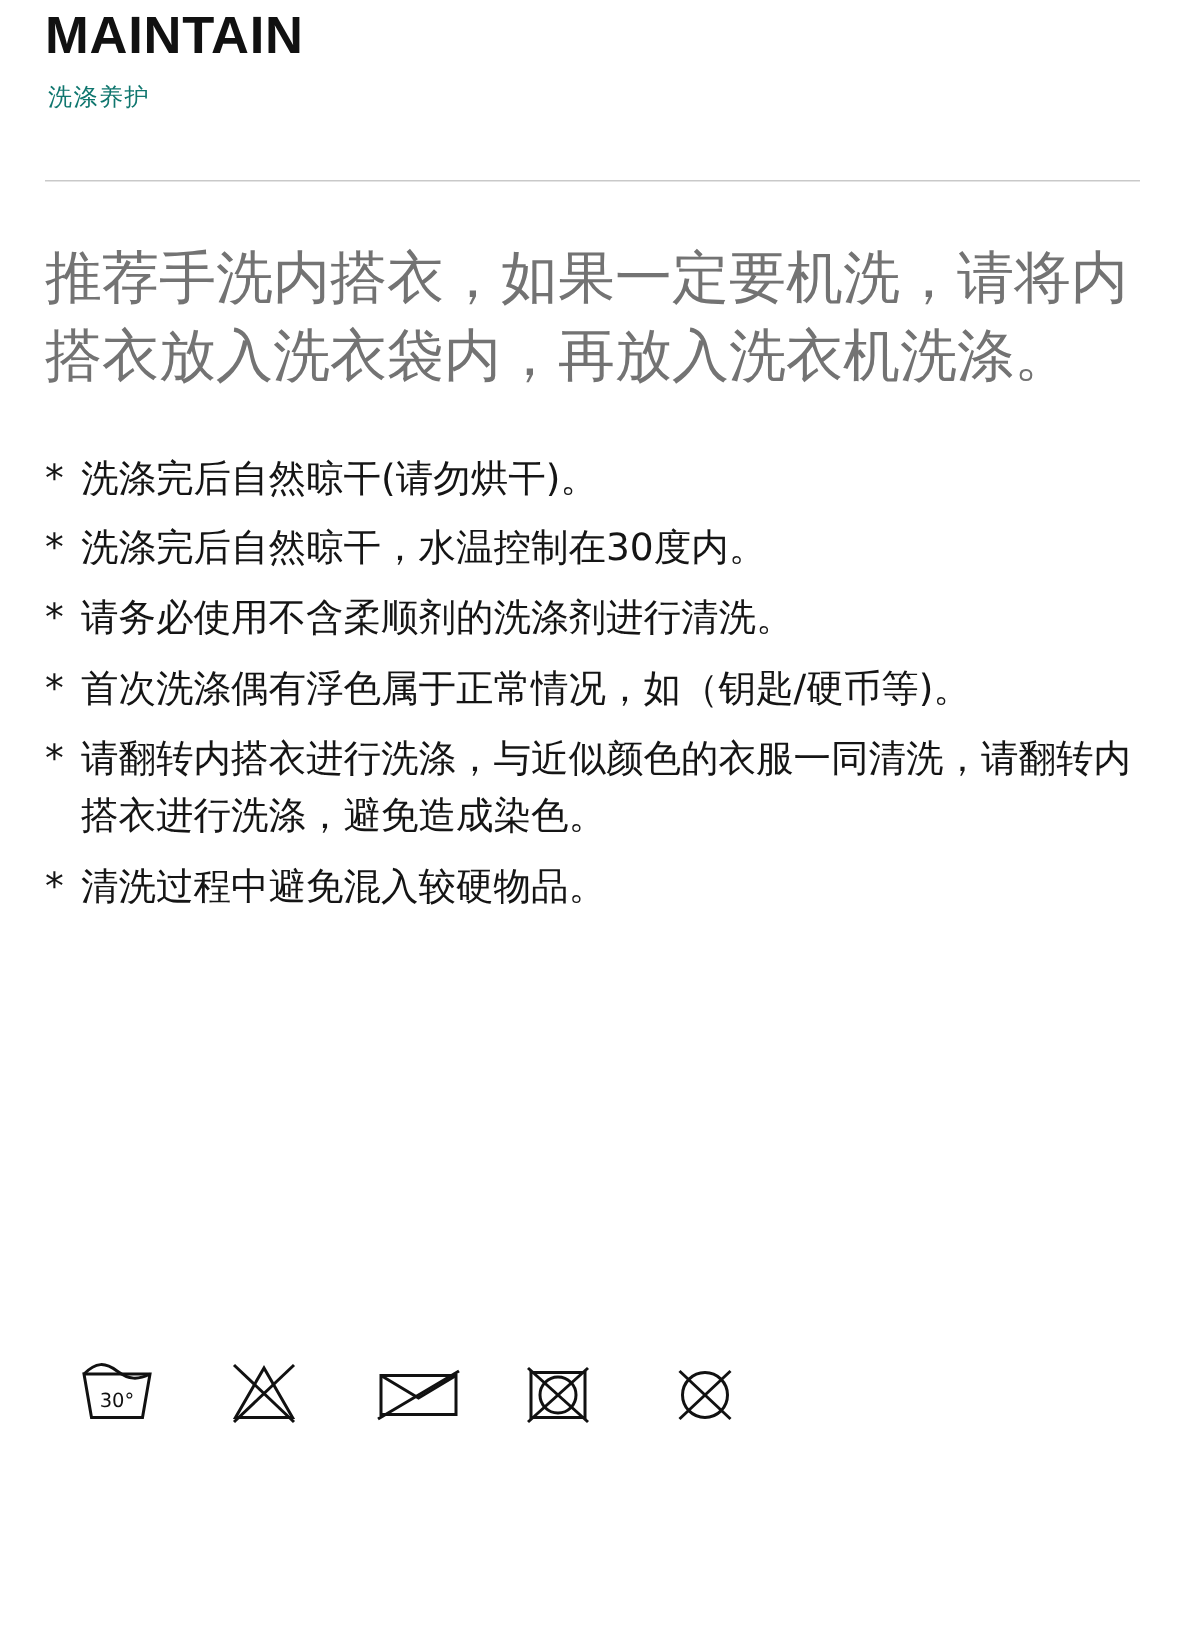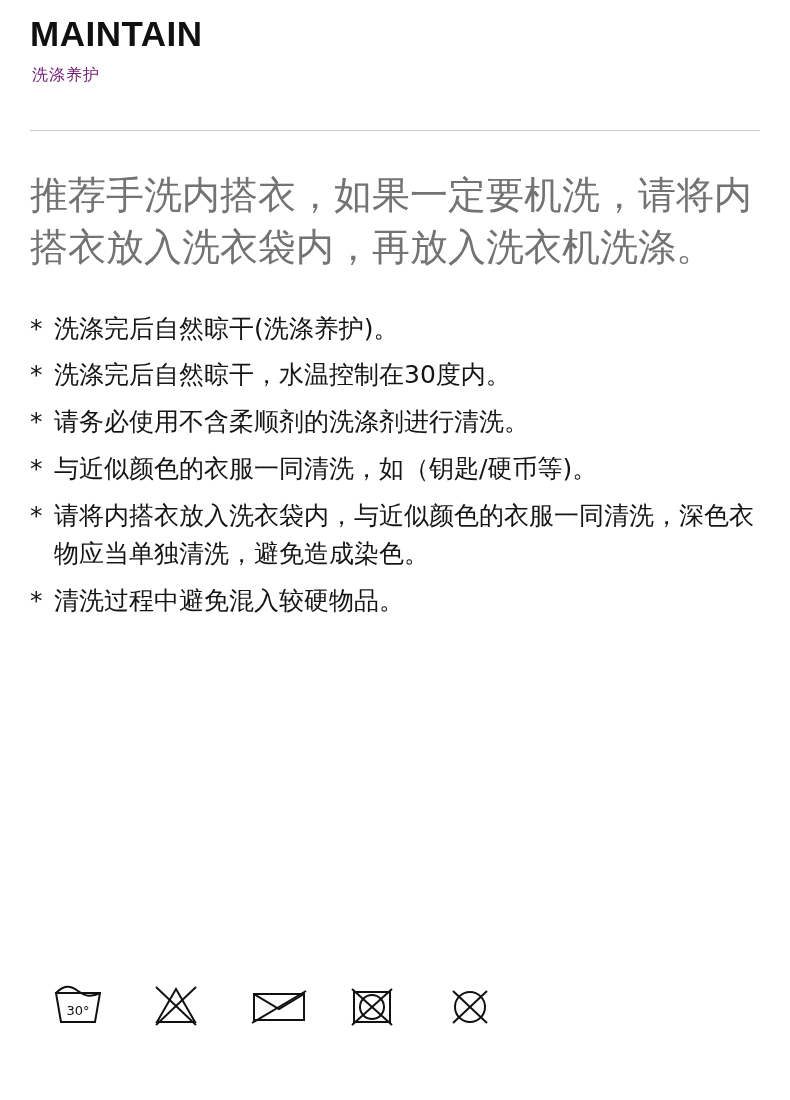--- a/index.html
+++ b/index.html
@@ -15,36 +15,36 @@
     overflow: hidden;
   }
   .page {
     position: relative;
     width: 790px;
     height: 1100px;
     box-sizing: border-box;
     padding: 0 30px;
   }
   .title-block {
-    padding-top: 16px;
+    padding-top: 6px;
   }
   .title-en {
     font-family: "Liberation Sans", sans-serif;
     font-size: 35px;
     font-weight: bold;
     letter-spacing: 0.5px;
     line-height: 1.05;
     color: #111111;
     margin: 0;
   }
   .title-cn {
     font-family: "DejaVu Sans", sans-serif;
     font-size: 16px;
     font-weight: normal;
-    color: #701a75;
+    color: #0f766e;
     margin: 12px 0 0 2px;
     letter-spacing: 1px;
   }
   .rule {
     margin-top: 44px;
     height: 1px;
     background: #c9c9c9;
     width: 100%;
   }
   .headline {
@@ -76,21 +76,21 @@
     font-family: "DejaVu Sans", sans-serif;
     font-size: 25px;
     line-height: 1.55;
   }
   .note .note-text {
     flex: 1 1 auto;
   }
   .symbols {
     position: absolute;
     left: 52px;
-    top: 981px;
+    top: 904px;
     display: flex;
     align-items: center;
     gap: 46px;
   }
   .symbol {
     width: 52px;
     height: 46px;
     position: relative;
   }
   .symbol svg {
@@ -107,37 +107,37 @@
     <div class="title-cn">洗涤养护</div>
   </div>
 
   <div class="rule"></div>
 
   <div class="headline">推荐手洗内搭衣，如果一定要机洗，请将内搭衣放入洗衣袋内，再放入洗衣机洗涤。</div>
 
   <div class="notes">
     <div class="note">
       <span class="star">*</span>
-      <span class="note-text">洗涤完后自然晾干(洗涤养护)。</span>
+      <span class="note-text">洗涤完后自然晾干(请勿烘干)。</span>
     </div>
     <div class="note">
       <span class="star">*</span>
       <span class="note-text">洗涤完后自然晾干，水温控制在30度内。</span>
     </div>
     <div class="note">
       <span class="star">*</span>
       <span class="note-text">请务必使用不含柔顺剂的洗涤剂进行清洗。</span>
     </div>
     <div class="note">
       <span class="star">*</span>
-      <span class="note-text">与近似颜色的衣服一同清洗，如（钥匙/硬币等)。</span>
+      <span class="note-text">首次洗涤偶有浮色属于正常情况，如（钥匙/硬币等)。</span>
     </div>
     <div class="note">
       <span class="star">*</span>
-      <span class="note-text">请将内搭衣放入洗衣袋内，与近似颜色的衣服一同清洗，深色衣物应当单独清洗，避免造成染色。</span>
+      <span class="note-text">请翻转内搭衣进行洗涤，与近似颜色的衣服一同清洗，请翻转内搭衣进行洗涤，避免造成染色。</span>
     </div>
     <div class="note">
       <span class="star">*</span>
       <span class="note-text">清洗过程中避免混入较硬物品。</span>
     </div>
   </div>
 
   <div class="symbols">
 
     <div class="symbol">

